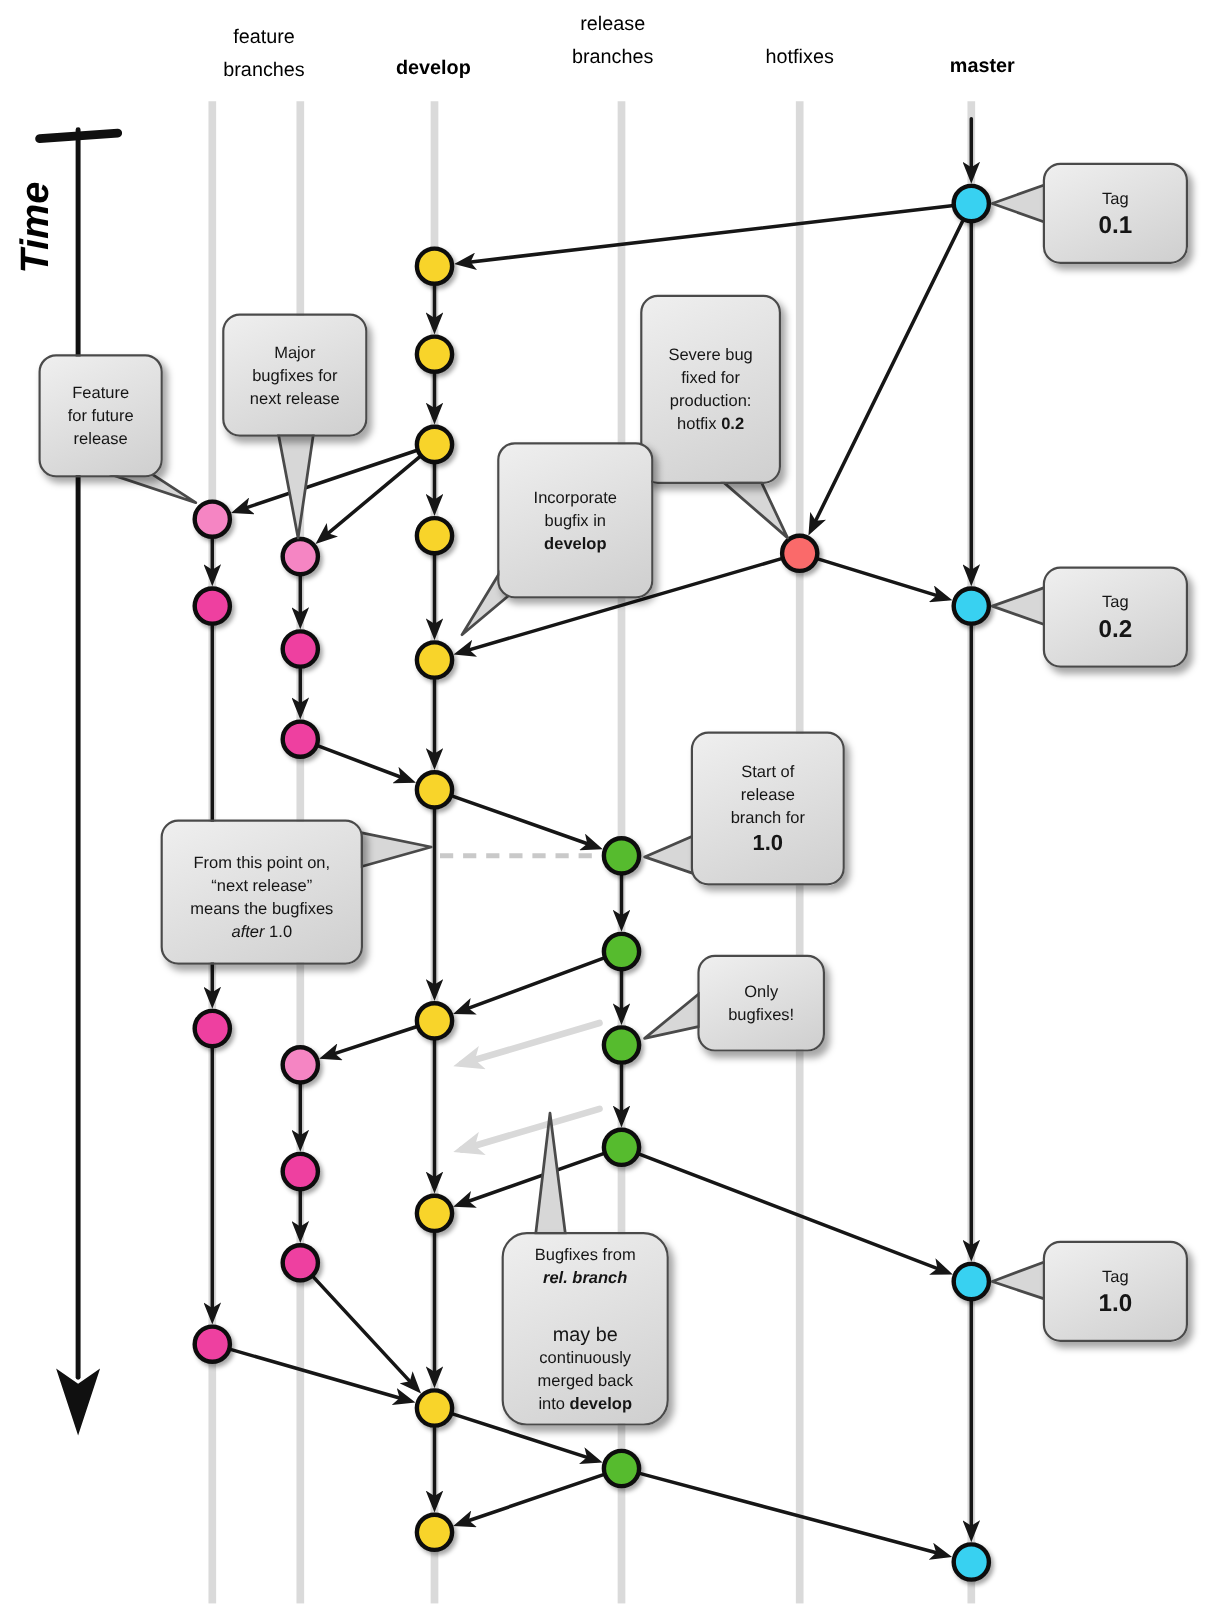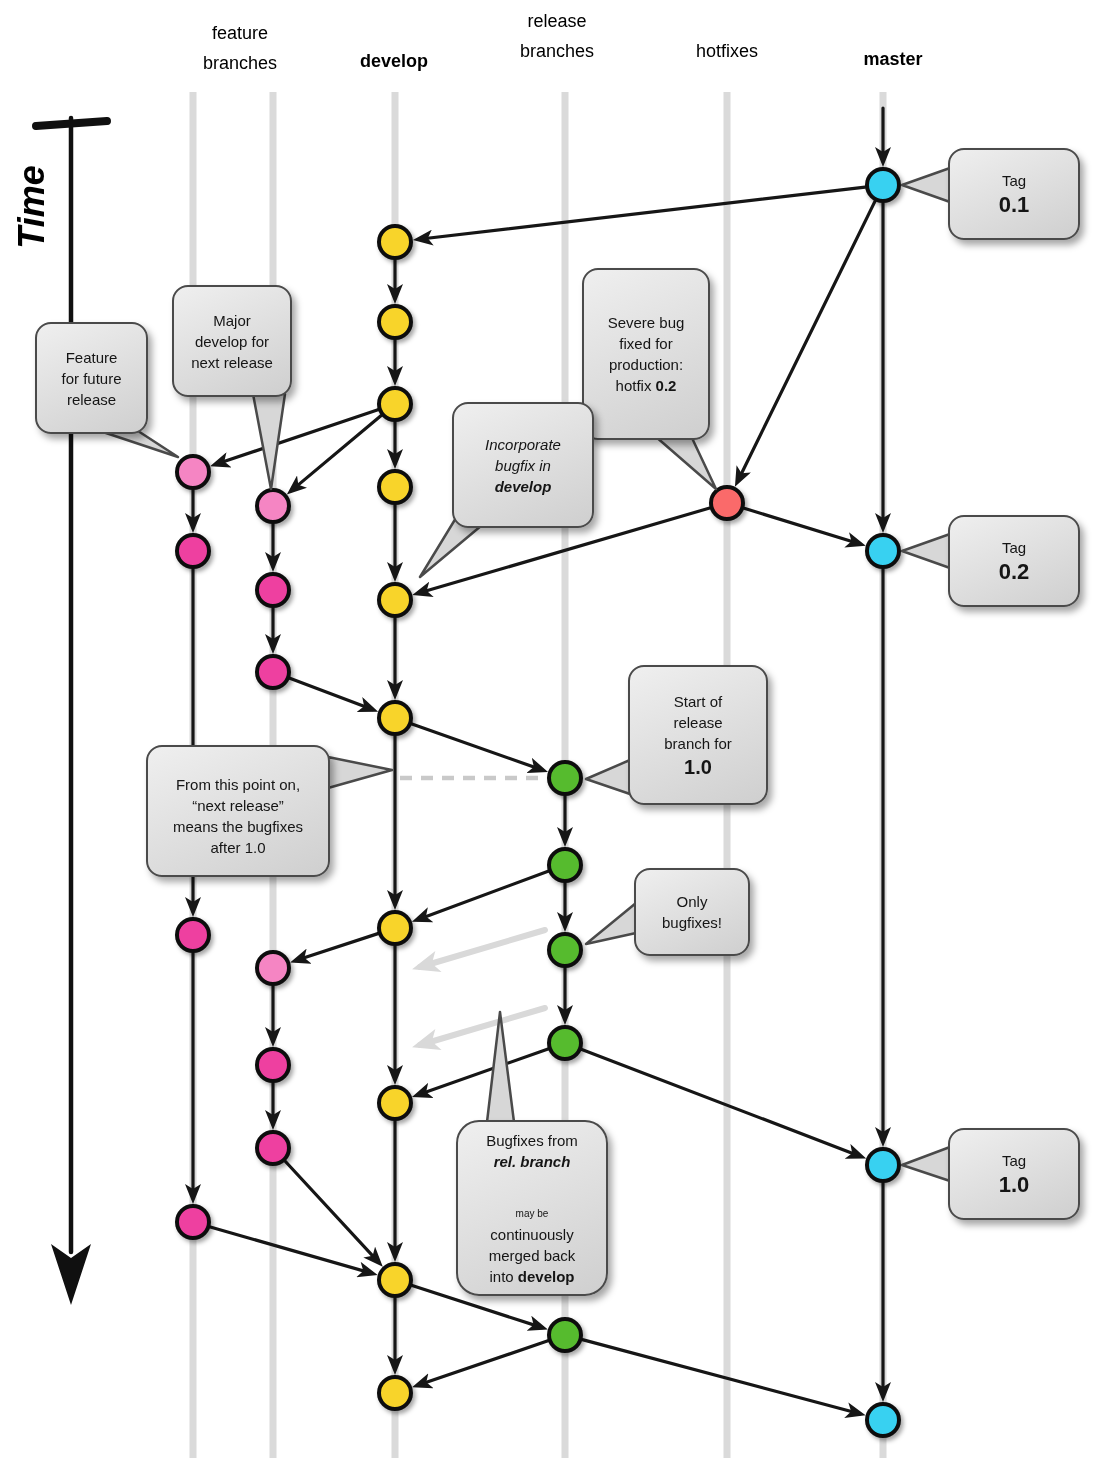--- a/index.html
+++ b/index.html
@@ -12,21 +12,21 @@
     text-align:center;font-size:36px;font-weight:700;font-style:italic;color:#000;
     transform:rotate(-90deg);}
   #bubbles{position:absolute;left:0;top:0;width:100%;height:100%;z-index:3;pointer-events:none;}
   .bubble{position:absolute;background:linear-gradient(155deg,#efefef 0%,#cfcfcf 100%);
     border:2.5px solid #4a4a4a;border-radius:16px;
     box-shadow:4px 5px 7px rgba(0,0,0,0.35);
     display:flex;flex-direction:column;align-items:center;justify-content:center;
     text-align:center;color:#151515;padding:6px 8px;box-sizing:border-box;}
   .bubble .bl{white-space:nowrap;font-size:15px;line-height:21px;}
   .bubble .b{font-weight:700;}
-  .bubble .i{}
+  .bubble .i{font-style:italic;}
 </style>
 </head>
 <body>
 
 <div id="stage">
   <svg id="gl" width="1100" height="1458" viewBox="0 0 1100 1458">
       <defs>
         <marker id="mA" viewBox="0 0 20 16" refX="14" refY="8" markerWidth="20" markerHeight="16" orient="auto" markerUnits="userSpaceOnUse">
           <path d="M0,0 L20,8 L0,16 L5,8 Z" fill="#161616"></path>
         </marker>
@@ -149,37 +149,37 @@
       </div>
       <div class="col-header bold" style="left: 808px; top: 44px; width: 170px;">
         <div class="hl">master</div>
       </div>
     </div>
   <div id="bubbles">
       <div class="bubble" style="left: 948px; top: 148px; width: 132px; height: 92px;">
         <div class="bl" style="font-size: 15px; line-height: 21px;"><span>Tag</span></div>
         <div class="bl" style="font-size: 22px; line-height: 28px;"><span class="b">0.1</span></div>
       </div>
-      <div class="bubble" style="left: 172px; top: 285px; width: 120px; height: 112px;">
+      <div class="bubble" style="left: 202px; top: 285px; width: 132px; height: 112px;">
         <div class="bl" style="font-size: 15px; line-height: 21px;"><span>Major</span></div>
-        <div class="bl" style="font-size: 15px; line-height: 21px;"><span>develop for</span></div>
+        <div class="bl" style="font-size: 15px; line-height: 21px;"><span>bugfixes for</span></div>
         <div class="bl" style="font-size: 15px; line-height: 21px;"><span>next release</span></div>
       </div>
       <div class="bubble" style="left: 35px; top: 322px; width: 113px; height: 112px;">
         <div class="bl" style="font-size: 15px; line-height: 21px;"><span>Feature</span></div>
         <div class="bl" style="font-size: 15px; line-height: 21px;"><span>for future</span></div>
         <div class="bl" style="font-size: 15px; line-height: 21px;"><span>release</span></div>
       </div>
       <div class="bubble" style="left: 582px; top: 268px; width: 128px; height: 172px;">
         <div class="bl" style="font-size: 15px; line-height: 21px;"><span>Severe bug</span></div>
         <div class="bl" style="font-size: 15px; line-height: 21px;"><span>fixed for</span></div>
         <div class="bl" style="font-size: 15px; line-height: 21px;"><span>production:</span></div>
         <div class="bl" style="font-size: 15px; line-height: 21px;"><span>hotfix </span><span class="b">0.2</span></div>
       </div>
-      <div class="bubble" style="left: 452px; top: 402px; width: 142px; height: 126px; font-style: italic;">
+      <div class="bubble" style="left: 452px; top: 402px; width: 142px; height: 142px;">
         <div class="bl" style="font-size: 15px; line-height: 21px;"><span>Incorporate</span></div>
         <div class="bl" style="font-size: 15px; line-height: 21px;"><span>bugfix in</span></div>
         <div class="bl" style="font-size: 15px; line-height: 21px;"><span class="b">develop</span></div>
       </div>
       <div class="bubble" style="left: 948px; top: 515px; width: 132px; height: 92px;">
         <div class="bl" style="font-size: 15px; line-height: 21px;"><span>Tag</span></div>
         <div class="bl" style="font-size: 22px; line-height: 28px;"><span class="b">0.2</span></div>
       </div>
       <div class="bubble" style="left: 628px; top: 665px; width: 140px; height: 140px;">
         <div class="bl" style="font-size: 15px; line-height: 21px;"><span>Start of</span></div>
@@ -193,21 +193,21 @@
         <div class="bl" style="font-size: 15px; line-height: 21px;"><span>means the bugfixes</span></div>
         <div class="bl" style="font-size: 15px; line-height: 21px;"><span class="i">after</span><span> 1.0</span></div>
       </div>
       <div class="bubble" style="left: 634px; top: 868px; width: 116px; height: 88px;">
         <div class="bl" style="font-size: 15px; line-height: 21px;"><span>Only</span></div>
         <div class="bl" style="font-size: 15px; line-height: 21px;"><span>bugfixes!</span></div>
       </div>
       <div class="bubble" style="left: 456px; top: 1120px; width: 152px; height: 176px; border-radius: 23px;">
         <div class="bl" style="font-size: 15px; line-height: 21px;"><span>Bugfixes from</span></div>
         <div class="bl" style="font-size: 15px; line-height: 21px; font-style: italic;"><span class="b">rel. branch</span></div>
-        <div class="bl" style="font-size: 10px; line-height: 21px; margin-top: 31px;"><span>may be</span></div>
+        <div class="bl" style="font-size: 18px; line-height: 21px; margin-top: 31px;"><span>may be</span></div>
         <div class="bl" style="font-size: 15px; line-height: 21px;"><span>continuously</span></div>
         <div class="bl" style="font-size: 15px; line-height: 21px;"><span>merged back</span></div>
         <div class="bl" style="font-size: 15px; line-height: 21px;"><span>into </span><span class="b">develop</span></div>
       </div>
       <div class="bubble" style="left: 948px; top: 1128px; width: 132px; height: 92px;">
         <div class="bl" style="font-size: 15px; line-height: 21px;"><span>Tag</span></div>
         <div class="bl" style="font-size: 22px; line-height: 28px;"><span class="b">1.0</span></div>
       </div>
     </div>
 </div>

